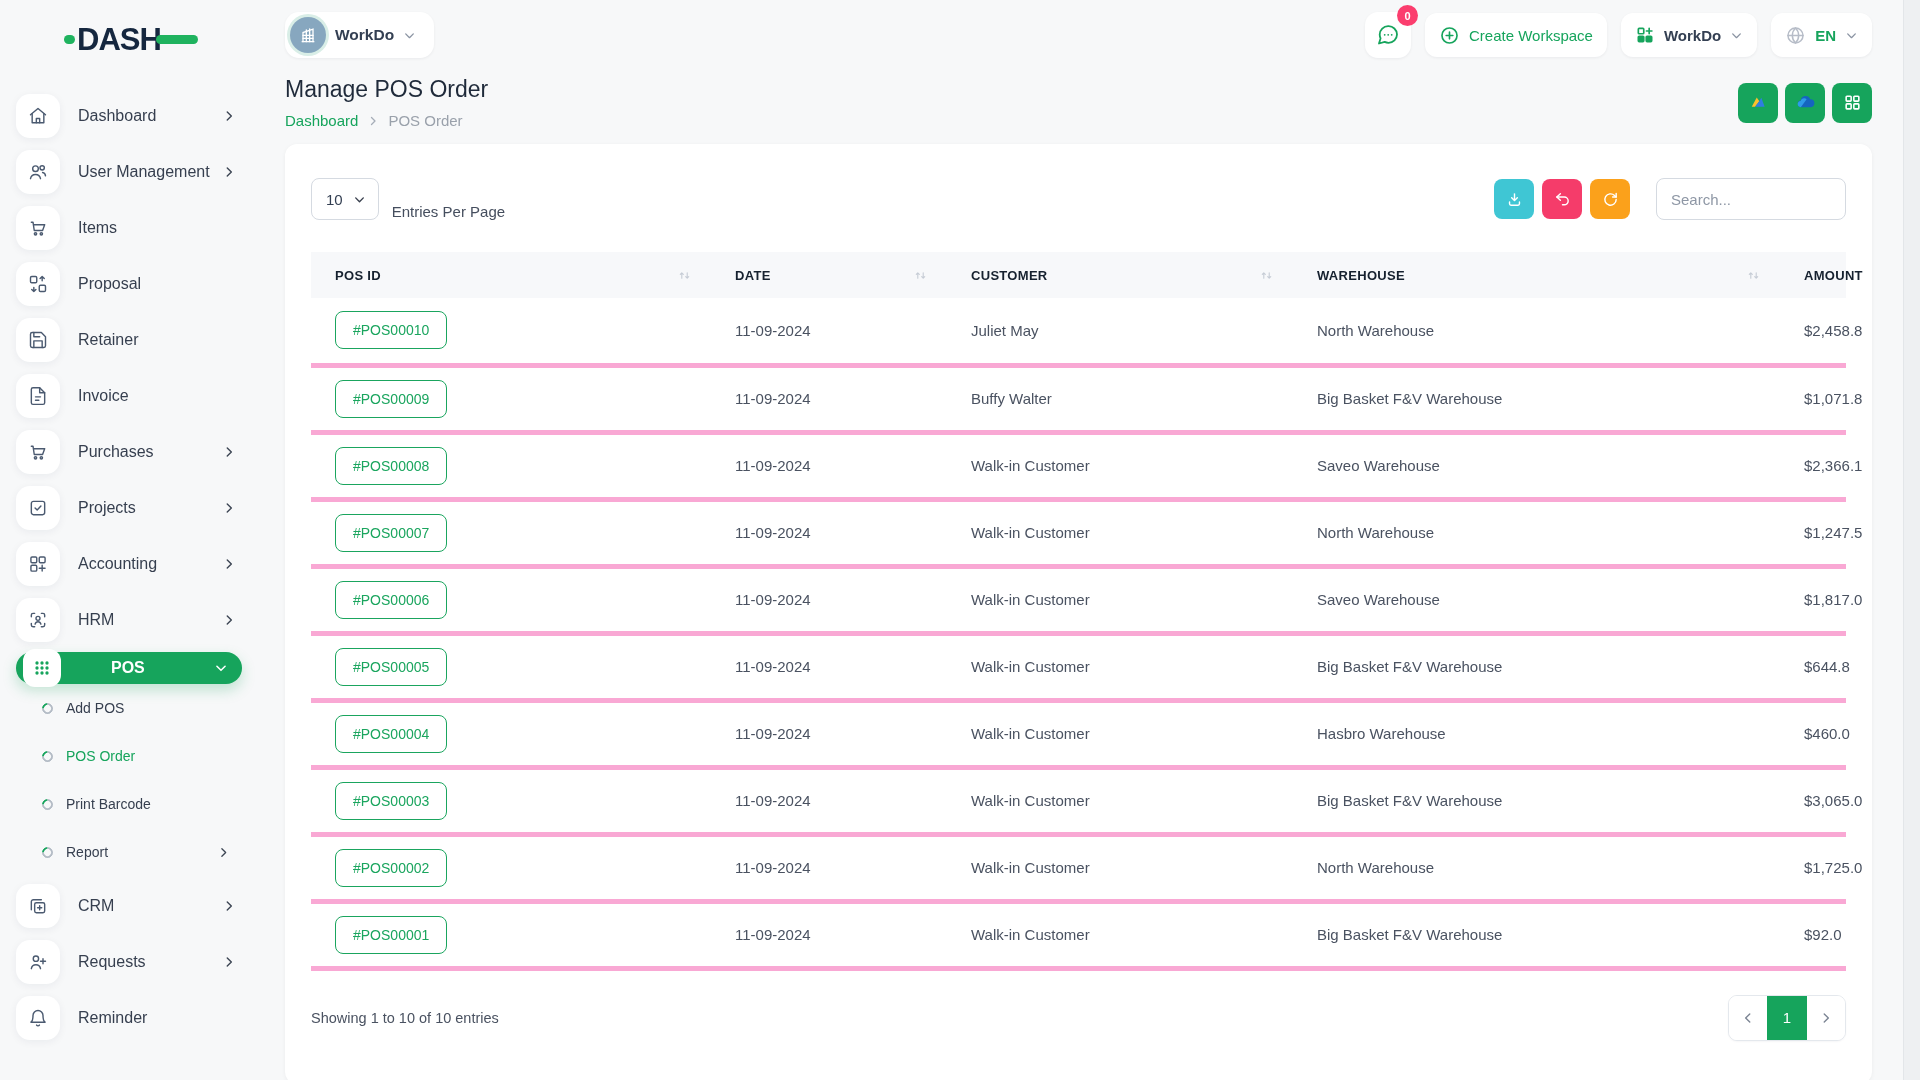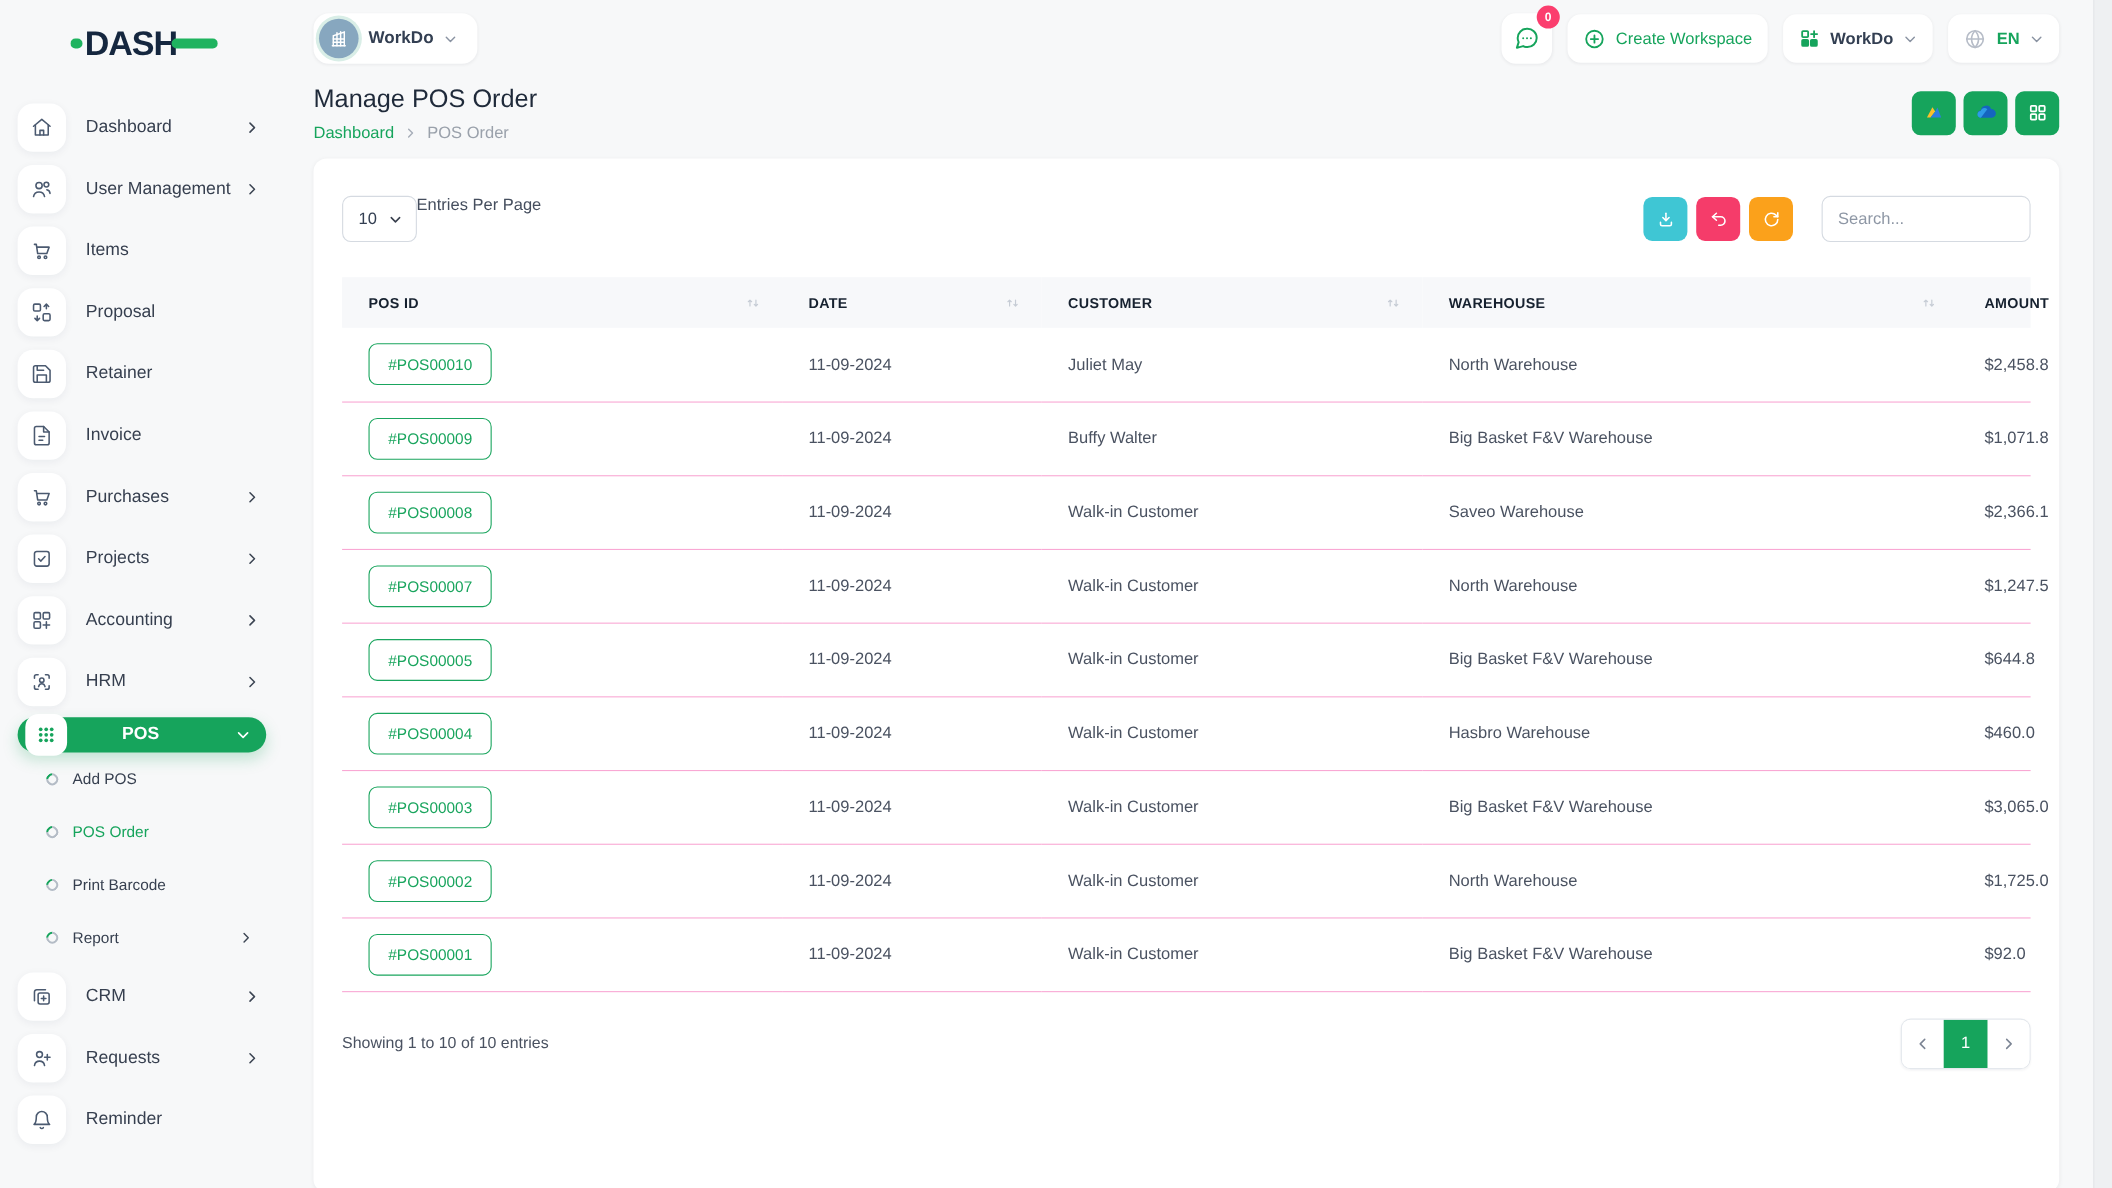--- a/index.html
+++ b/index.html
@@ -68,21 +68,21 @@
   .bc-link{ color:var(--green); font-size:15px; cursor:pointer; }
   .bc-cur{ color:var(--muted); font-size:15px; }
   .quick-btns{ display:flex; gap:7px; }
   .qbtn{ width:40px; height:40px; border-radius:8px; background:var(--green); border:none;
     display:flex; align-items:center; justify-content:center; cursor:pointer; }
 
   
   .card{ margin:15px 0 0 29px; background:#fff; border-radius:12px;
     box-shadow:0 1px 4px rgba(16,24,40,.05); height:940px; padding:34px 26px 0 26px; }
   .toolbar{ display:flex; align-items:center; justify-content:space-between; }
-  .tb-left{ display:flex; align-items:flex-start; }
+  .tb-left{ display:flex; align-items:flex-end; gap:13px; }
   .entries-select{ height:42px; min-width:66px; border:1px solid #d5dae1; border-radius:8px;
     display:flex; align-items:center; gap:10px; padding:0 12px 0 14px; background:#fff; cursor:pointer; }
   .entries-select span{ font-size:15px; color:#333f52; }
   .entries-label{ font-size:15px; color:#454e5e; }
   .tb-right{ display:flex; align-items:center; gap:8px; }
   .abtn{ width:40px; height:40px; border:none; border-radius:8px; display:flex;
     align-items:center; justify-content:center; cursor:pointer; }
   .abtn.dl{ background:var(--teal); }
   .abtn.undo{ background:var(--pink); }
   .abtn.refresh{ background:var(--orange); }
@@ -90,21 +90,21 @@
     padding:0 14px; font-size:15px; color:#333f52; outline:none; background:#fff;
     font-family:"Liberation Sans","DejaVu Sans",sans-serif; }
   .search::placeholder{ color:#8e97a5; }
 
   table{ width:100%; border-collapse:collapse; table-layout:fixed; margin-top:32px; }
   col.c1{width:400px;} col.c2{width:236px;} col.c3{width:346px;} col.c4{width:487px;} col.c5{width:auto;}
   thead th{ background:#f7f8fa; height:46px; text-align:left; font-size:13px; font-weight:700;
     color:#16212f; letter-spacing:.3px; padding:0 20px 0 24px; }
   .th-inner{ display:flex; align-items:center; justify-content:space-between; }
   .sort-ic{ color:#c6ccd5; }
-  tbody td{ height:67px; border-bottom:1px solid #f9a8d4; font-size:15px; color:var(--text);
+  tbody td{ height:67px; border-bottom:5px solid #f9a8d4; font-size:15px; color:var(--text);
     padding:0 0 0 24px; }
   .pos-pill{ display:inline-block; border:1.4px solid #1aa55e; color:#1aa55e; border-radius:8px;
     padding:10px 17px; font-size:14px; cursor:pointer; background:#fff; }
 
   .card-footer{ display:flex; align-items:center; justify-content:space-between; margin-top:24px; }
   .showing{ font-size:14.5px; color:#4a5261; }
   .pagination{ display:flex; background:#fff; border:1px solid #e4e8ed; border-radius:9px;
     overflow:hidden; box-shadow:0 1px 2px rgba(16,24,40,.04); }
   .pg-btn{ width:38px; height:44px; display:flex; align-items:center; justify-content:center;
     background:#fff; border:none; color:#7c8594; cursor:pointer; }
@@ -604,20 +604,27 @@
   </tr>
 
   <tr>
     <td><button class="pos-pill c-pos">#POS00007</button></td>
     <td class="c-date">11-09-2024</td>
     <td class="c-cust">Walk-in Customer</td>
     <td class="c-wh">North Warehouse</td>
     <td class="c-amt">$1,247.5</td>
   </tr>
 
+  <tr>
+    <td><button class="pos-pill c-pos">#POS00006</button></td>
+    <td class="c-date">11-09-2024</td>
+    <td class="c-cust">Walk-in Customer</td>
+    <td class="c-wh">Saveo Warehouse</td>
+    <td class="c-amt">$1,817.0</td>
+  </tr>
 
   <tr>
     <td><button class="pos-pill c-pos">#POS00005</button></td>
     <td class="c-date">11-09-2024</td>
     <td class="c-cust">Walk-in Customer</td>
     <td class="c-wh">Big Basket F&amp;V Warehouse</td>
     <td class="c-amt">$644.8</td>
   </tr>
 
   <tr>

